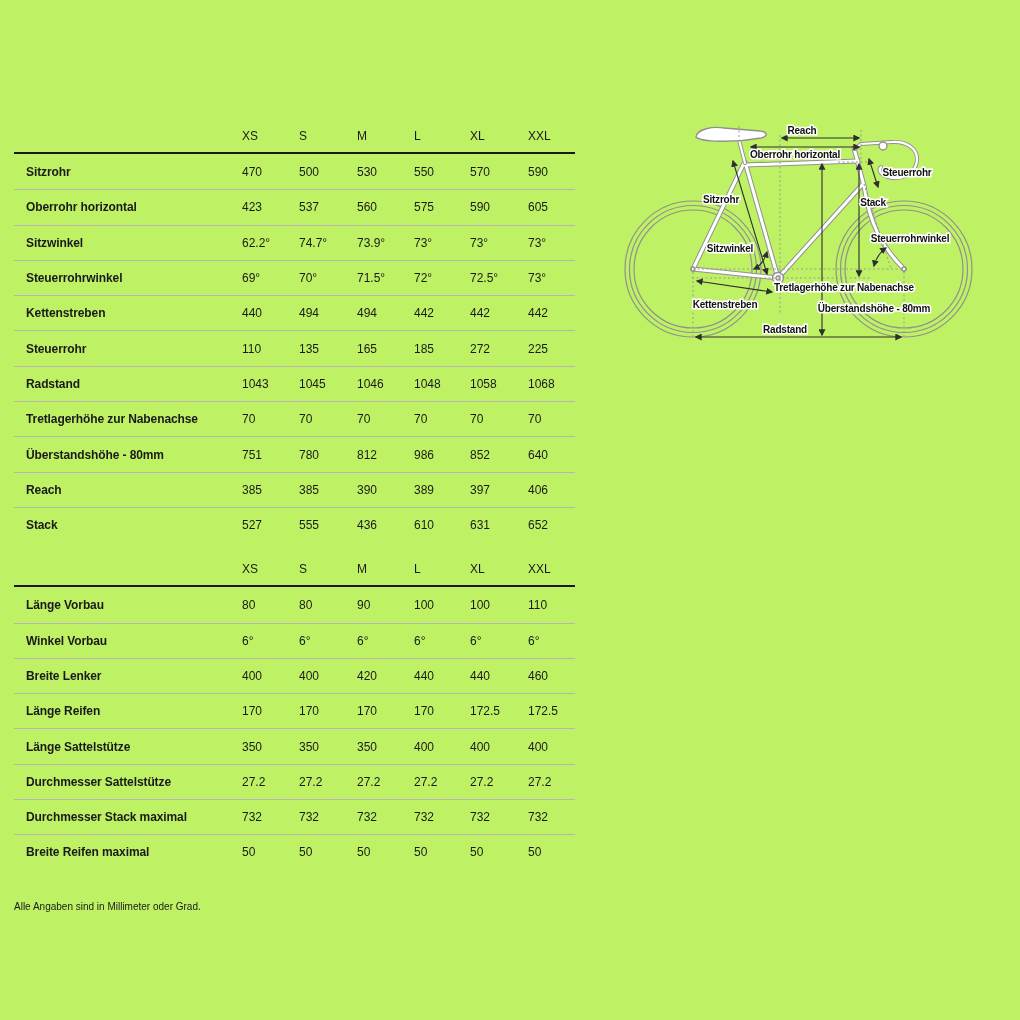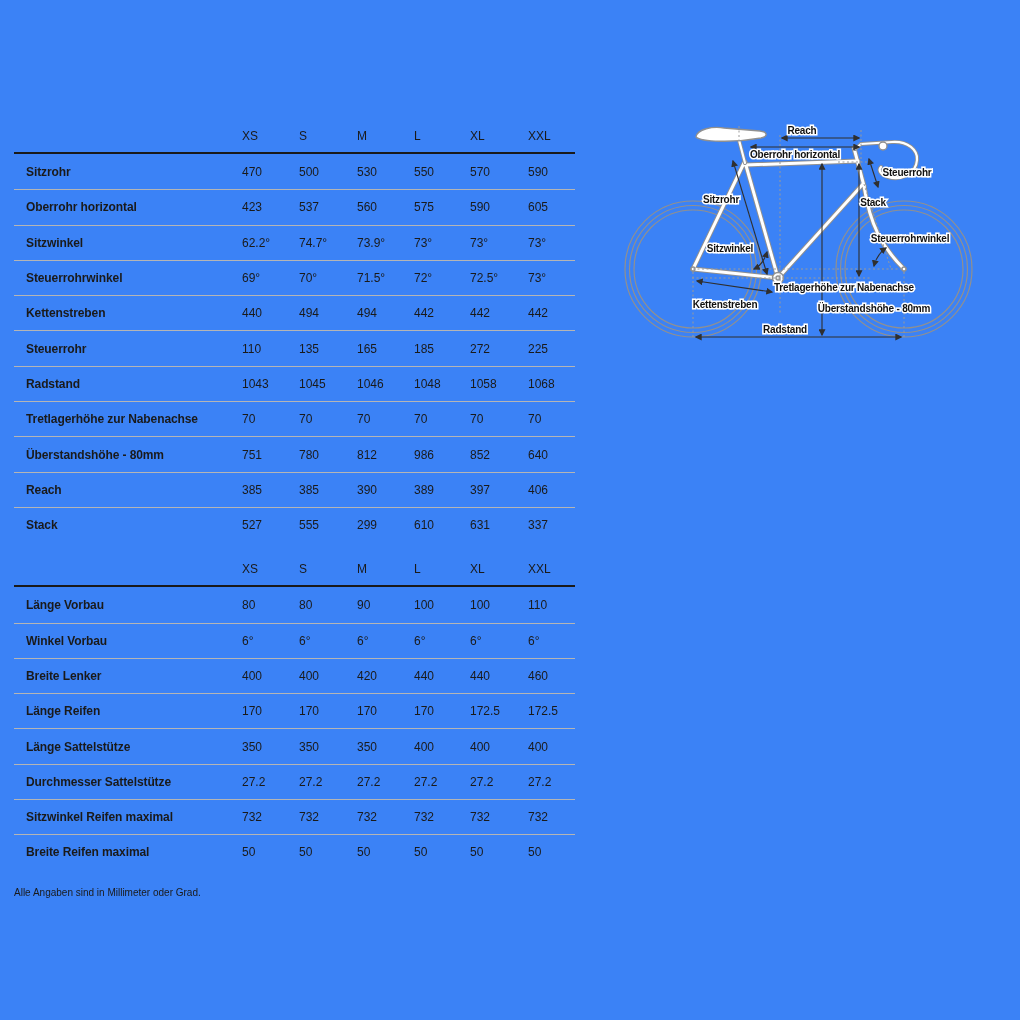--- a/index.html
+++ b/index.html
@@ -1,28 +1,28 @@
 <!DOCTYPE html>
 <html><head>
 <meta charset="utf-8">
 <style>
   html,body { margin:0; padding:0; background:#ffffff; }
   body { width:1020px; height:1020px; font-family:"Liberation Sans", sans-serif; color:#1a1a1a; }
-  .page { position:relative; width:1020px; height:1020px; overflow:hidden; background:#3b82f6; }
+  .page { position:relative; width:1020px; height:1020px; overflow:hidden; background:#bef264; }
 
   
   .tables { position:absolute; left:14px; top:120px; width:561px; }
   .grid { display:grid; grid-template-columns:228px 57px 58px 57px 56px 58px 1fr; align-items:center; }
   .thead { height:34px; border-bottom:2px solid #1a1a1a; font-size:12px; font-weight:400; box-sizing:border-box; }
   .thead.second { height:45px; padding-top:11px; font-weight:700; }
   .trow { height:35.3px; font-size:12px; box-sizing:border-box; }
   .tbody .trow + .trow { border-top:1px solid #b5b5b5; }
   .label-cell { font-weight:700; padding-left:12px; letter-spacing:-0.1px; white-space:nowrap; }
   .value-cell { font-weight:400; white-space:nowrap; }
-  .footnote { margin-top:17px; font-size:10px; font-weight:400; color:#1a1a1a; }
+  .footnote { margin-top:31px; font-size:10px; font-weight:400; color:#1a1a1a; }
 
   
   .diagram { position:absolute; left:620px; top:100px; width:400px; height:260px; }
   .bike-outer { stroke:#909090; stroke-width:5; fill:none; stroke-linecap:round; stroke-linejoin:round; }
   .bike-inner { stroke:#ffffff; stroke-width:3; fill:none; stroke-linecap:round; stroke-linejoin:round; }
   .thin-outer { stroke:#909090; stroke-width:4; fill:none; stroke-linecap:round; }
   .thin-inner { stroke:#ffffff; stroke-width:2.2; fill:none; stroke-linecap:round; }
   .wheel { stroke:#909090; stroke-width:1.2; fill:none; }
   .bikeline { stroke:#909090; stroke-width:1.4; fill:#ffffff; }
   .dotted { stroke:#9a9a9a; stroke-width:1; fill:none; stroke-dasharray:2 2.5; }
@@ -134,24 +134,24 @@
             <div class="value-cell">385</div>
             <div class="value-cell">390</div>
             <div class="value-cell">389</div>
             <div class="value-cell">397</div>
             <div class="value-cell">406</div>
           </div>
           <div class="grid trow">
             <div class="label-cell">Stack</div>
             <div class="value-cell">527</div>
             <div class="value-cell">555</div>
-            <div class="value-cell">299</div>
+            <div class="value-cell">436</div>
             <div class="value-cell">610</div>
             <div class="value-cell">631</div>
-            <div class="value-cell">337</div>
+            <div class="value-cell">652</div>
           </div>
         </div>
     </section>
     <section>
       <div class="grid thead second" id="t1-head">
           <div class="label-cell"></div>
           <div class="value-cell size-head">XS</div>
           <div class="value-cell size-head">S</div>
           <div class="value-cell size-head">M</div>
           <div class="value-cell size-head">L</div>
@@ -207,21 +207,21 @@
           <div class="grid trow">
             <div class="label-cell">Durchmesser Sattelstütze</div>
             <div class="value-cell">27.2</div>
             <div class="value-cell">27.2</div>
             <div class="value-cell">27.2</div>
             <div class="value-cell">27.2</div>
             <div class="value-cell">27.2</div>
             <div class="value-cell">27.2</div>
           </div>
           <div class="grid trow">
-            <div class="label-cell">Sitzwinkel Reifen maximal</div>
+            <div class="label-cell">Durchmesser Stack maximal</div>
             <div class="value-cell">732</div>
             <div class="value-cell">732</div>
             <div class="value-cell">732</div>
             <div class="value-cell">732</div>
             <div class="value-cell">732</div>
             <div class="value-cell">732</div>
           </div>
           <div class="grid trow">
             <div class="label-cell">Breite Reifen maximal</div>
             <div class="value-cell">50</div>

